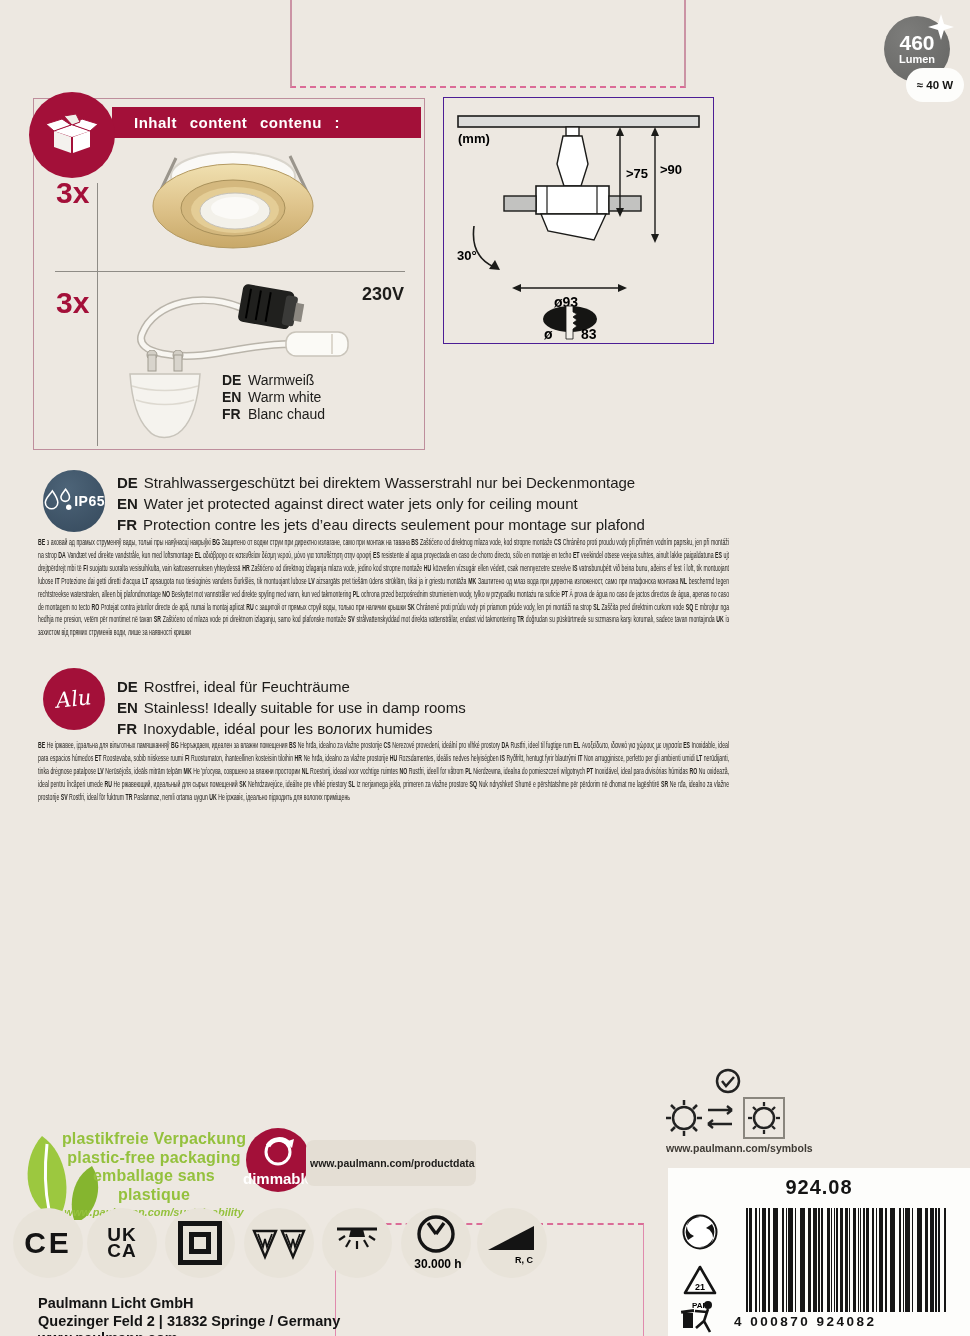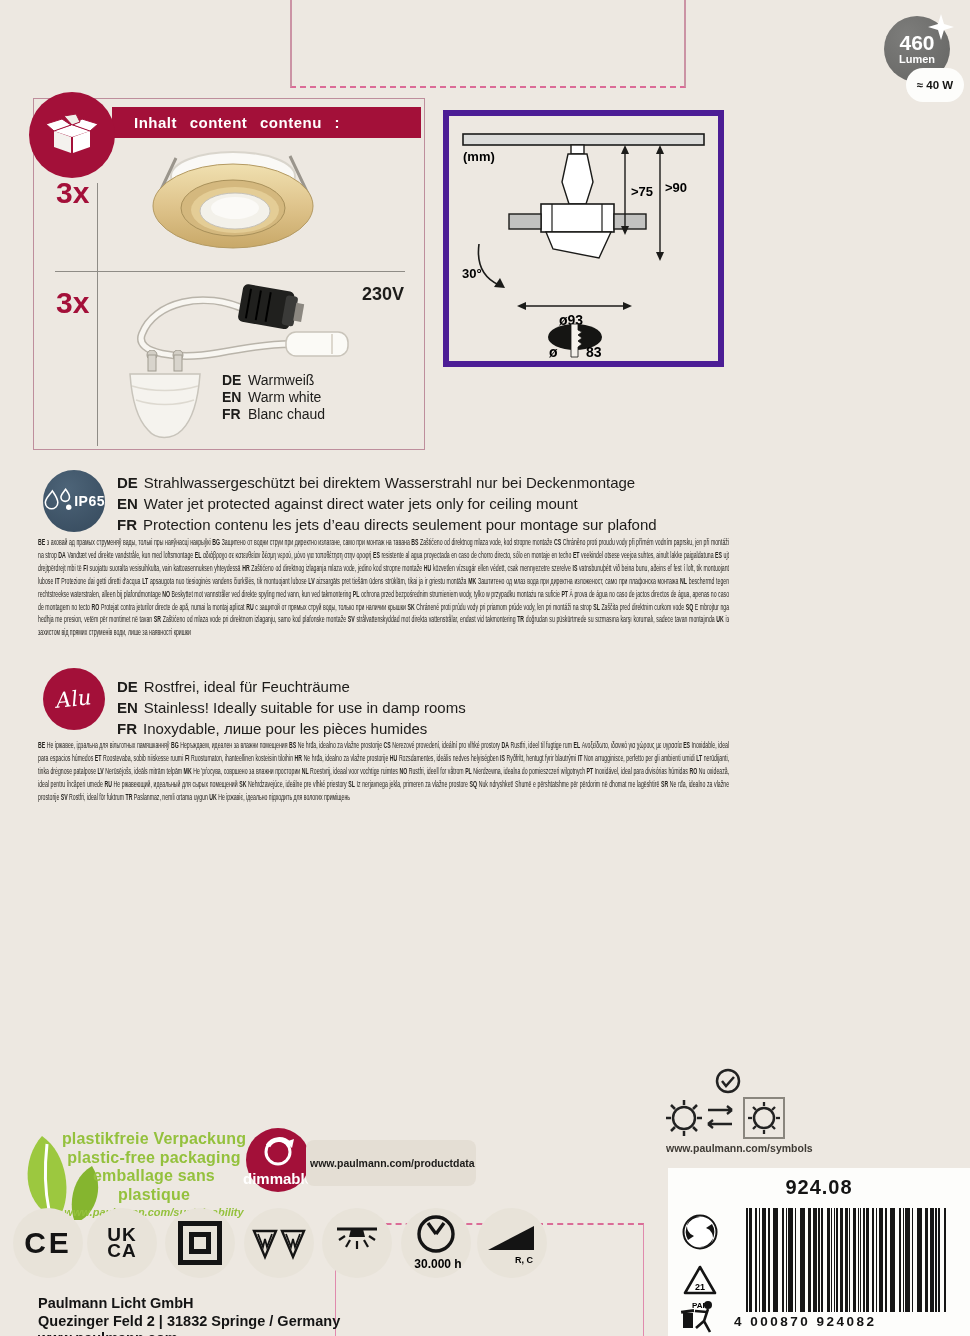--- a/index.html
+++ b/index.html
@@ -32,21 +32,21 @@
       display:flex;align-items:center;justify-content:center;}
   .vline{left:97px;top:183px;width:1px;height:263px;background:#8F8C86;}
   .hline{left:55px;top:271px;width:350px;height:1px;background:#8F8C86;}
   .qty{color:#A31039;font-size:30px;font-weight:bold;}
   .voltage{left:362px;top:284px;font-size:18px;font-weight:bold;}
   .lightcolor{left:222px;top:372px;font-size:14px;line-height:17px;}
   .lightcolor .row{display:flex;}
   .lightcolor .code{font-weight:bold;width:26px;}
 
   
-  .diagram-box{left:443px;top:110px;width:269px;height:245px;border:6px solid #4c1d95;}
+  .diagram-box{left:443px;top:97px;width:269px;height:245px;border:1px solid #4c1d95;}
 
   
   .round-badge{width:62px;height:62px;border-radius:50%;display:flex;flex-direction:row;
       align-items:center;justify-content:center;color:#fff;}
   .ip65-badge{left:43px;top:470px;background:radial-gradient(circle at 40% 30%,#4d6478,#35495C);}
   .alu-badge{left:43px;top:668px;background:#A31039;}
   .alu-script{font-family:"DejaVu Serif",serif;font-style:italic;font-size:21px;transform:rotate(-6deg);}
   .statements{font-size:15px;line-height:21px;}
   .statements .row{display:flex;}
   .statements .code{font-weight:bold;margin-right:6px;}
@@ -230,40 +230,40 @@
     <div class="row">
       <span class="code">DE</span>
       <span>Strahlwassergeschützt bei direktem Wasserstrahl nur bei Deckenmontage</span>
     </div>
     <div class="row">
       <span class="code">EN</span>
       <span>Water jet protected against direct water jets only for ceiling mount</span>
     </div>
     <div class="row">
       <span class="code">FR</span>
-      <span>Protection contenu les jets d’eau directs seulement pour montage sur plafond</span>
+      <span>Protection contre les jets d’eau directs seulement pour montage sur plafond</span>
     </div>
   </div>
   <div class="abs multilang ml1"><b>BE</b> з аховай ад прамых струменяў вады, толькі пры наяўнасці накрыўкі <b>BG</b> Защитено от водни струи при директно излагане, само при монтаж на тавана <b>BS</b> Zaštićeno od direktnog mlaza vode, kod stropne montaže <b>CS</b> Chráněno proti proudu vody při přímém vodním paprsku, jen při montáži na strop <b>DA</b> Vandtæt ved direkte vandstråle, kun med loftsmontage <b>EL</b> αδιάβροχο σε κατευθείαν δέσμη νερού, μόνο για τοποθέτηση στην οροφή <b>ES</b> resistente al agua proyectada en caso de chorro directo, sólo en montaje en techo <b>ET</b> veekindel otsese veejoa suhtes, ainult lakke paigaldatuna <b>ES</b> ujt drejtpërdrejt mbi të <b>FI</b> suojattu suoralta vesisuihkulta, vain kattoasennuksen yhteydessä <b>HR</b> Zaštićeno od direktnog izlaganja mlaza vode, jedino kod stropne montaže <b>HU</b> közvetlen vízsugár ellen védett, csak mennyezetre szerelve <b>IS</b> vatnsbunuþétt við beina bunu, aðeins ef fest í loft, tik montuojant lubose <b>IT</b> Protezione dai getti diretti d'acqua <b>LT</b> apsaugota nuo tiesioginės vandens čiurkšlės, tik montuojant lubose <b>LV</b> aizsargāts pret tiešām ūdens strūklām, tikai ja ir griestu montāža <b>MK</b> Заштитено од млаз вода при директна изложеност, само при плафонска монтажа <b>NL</b> beschermd tegen rechtstreekse waterstralen, alleen bij plafondmontage <b>NO</b> Beskyttet mot vannstråler ved direkte spyling med vann, kun ved takmontering <b>PL</b> ochrona przed bezpośrednim strumieniem wody, tylko w przypadku montażu na suficie <b>PT</b> À prova de água no caso de jactos directos de água, apenas no caso de montagem no tecto <b>RO</b> Protejat contra jeturilor directe de apă, numai la montaj aplicat <b>RU</b> с защитой от прямых струй воды, только при наличии крышки <b>SK</b> Chránené proti prúdu vody pri priamom prúde vody, len pri montáži na strop <b>SL</b> Zaščita pred direktnim curkom vode <b>SQ</b> E mbrojtur nga hedhja me presion, vetëm për montimet në tavan <b>SR</b> Zaštićeno od mlaza vode pri direktnom izlaganju, samo kod plafonske montaže <b>SV</b> strålvattenskyddad mot direkta vattenstrålar, endast vid takmontering <b>TR</b> doğrudan su püskürtmede su sızmasına karşı korumalı, sadece tavan montajında <b>UK</b> із захистом від прямих струменів води, лише за наявності кришки</div>
 
   <div class="abs round-badge alu-badge">
     <div class="alu-script">Alu</div>
   </div>
   <div class="abs statements st-alu">
     <div class="row">
       <span class="code">DE</span>
       <span>Rostfrei, ideal für Feuchträume</span>
     </div>
     <div class="row">
       <span class="code">EN</span>
       <span>Stainless! Ideally suitable for use in damp rooms</span>
     </div>
     <div class="row">
       <span class="code">FR</span>
-      <span>Inoxydable, лише pour les pièces humides</span>
+      <span>Inoxydable, idéal pour les вологих humides</span>
     </div>
   </div>
   <div class="abs multilang ml2"><b>BE</b> Не іржавее, ідэальна для вільготных памяшканняў <b>BG</b> Неръждаем, идеален за влажни помещения <b>BS</b> Ne hrđa, idealno za vlažne prostorije <b>CS</b> Nerezové provedení, ideální pro vlhké prostory <b>DA</b> Rustfri, ideel til fugtige rum <b>EL</b> Ανοξείδωτο, ιδανικό για χώρους με υγρασία <b>ES</b> Inoxidable, ideal para espacios húmedos <b>ET</b> Roostevaba, sobib niiskesse ruumi <b>FI</b> Ruostumaton, ihanteellinen kosteisiin tiloihin <b>HR</b> Ne hrđa, idealno za vlažne prostorije <b>HU</b> Rozsdamentes, ideális nedves helyiségben <b>IS</b> Ryðfrítt, hentugt fyrir blautrými <b>IT</b> Non arrugginisce, perfetto per gli ambienti umidi <b>LT</b> nerūdijanti, tinka drėgnose patalpose <b>LV</b> Nerūsējošs, ideāls mitrām telpām <b>MK</b> Не 'рѓосува, совршено за влажни простории <b>NL</b> Roestvrij, ideaal voor vochtige ruimtes <b>NO</b> Rustfri, ideell for våtrom <b>PL</b> Nierdzewna, idealna do pomieszczeń wilgotnych <b>PT</b> Inoxidável, ideal para divisórias húmidas <b>RO</b> Nu oxidează, ideal pentru încăperi umede <b>RU</b> Не ржавеющий, идеальный для сырых помещений <b>SK</b> Nehrdzavejúce, ideálne pre vlhké priestory <b>SL</b> Iz nerjavnega jekla, primeren za vlažne prostore <b>SQ</b> Nuk ndryshket! Shumë e përshtatshme për përdorim në dhomat me lagështirë <b>SR</b> Ne rđa, idealno za vlažne prostorije <b>SV</b> Rostfri, ideal för fuktrum <b>TR</b> Paslanmaz, nemli ortama uygun <b>UK</b> Не іржавіє, ідеально підходить для вологих приміщень</div>
 
   <svg class="abs" style="left:16px;top:1128px;" width="96" height="92" viewBox="0 0 96 92">
     <path d="M38,90 C4,74 6,30 26,8 C52,26 56,68 44,88 Z" fill="#9CC83F"></path>
     <path d="M33,82 C28,58 29,34 31,16" fill="none" stroke="#FFF" stroke-width="3"></path>
     <path d="M58,92 C52,72 58,48 76,38 C88,56 82,84 62,94 Z" fill="#85B52F"></path>
   </svg>
   <div class="abs sustain-text">

